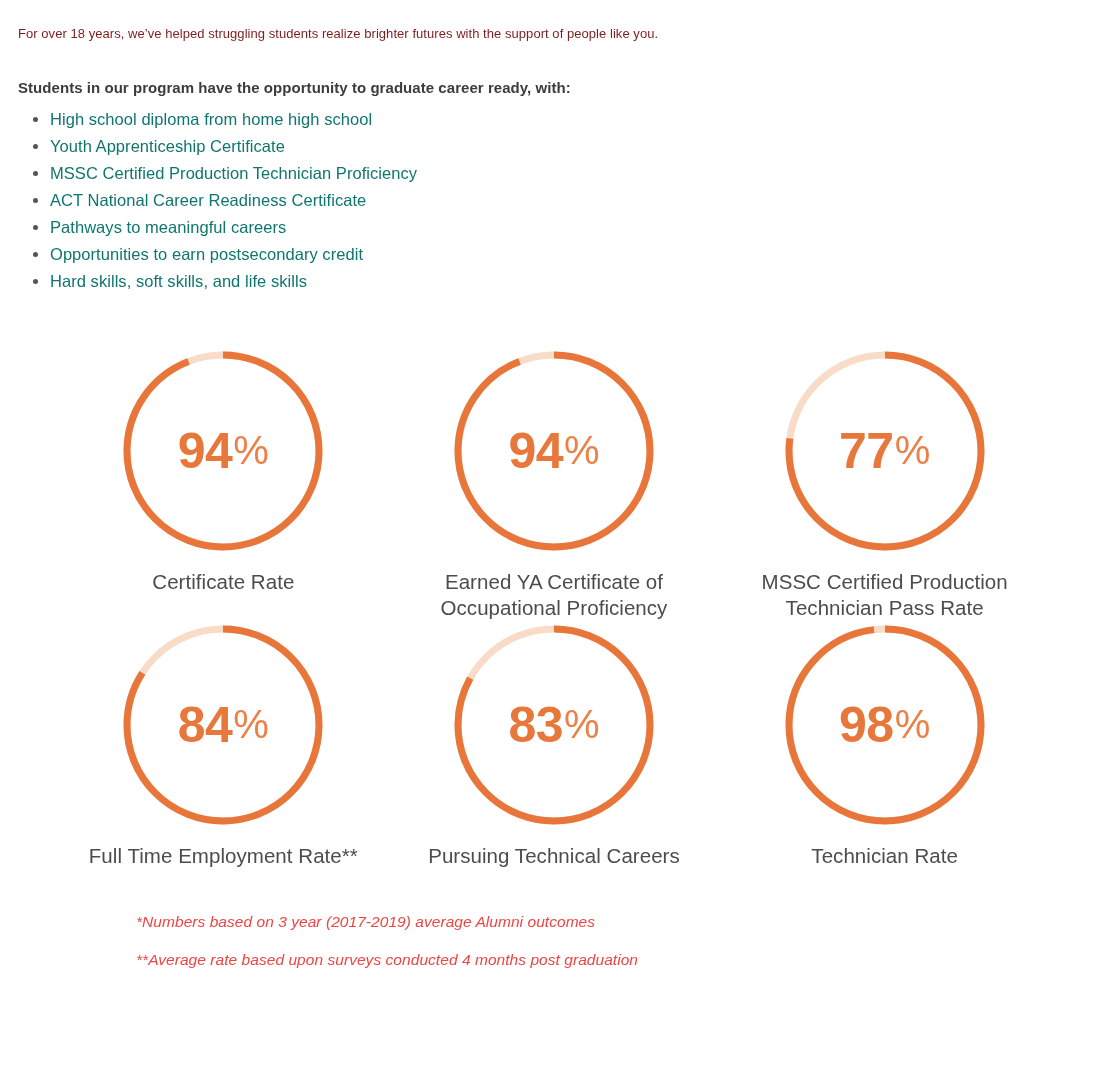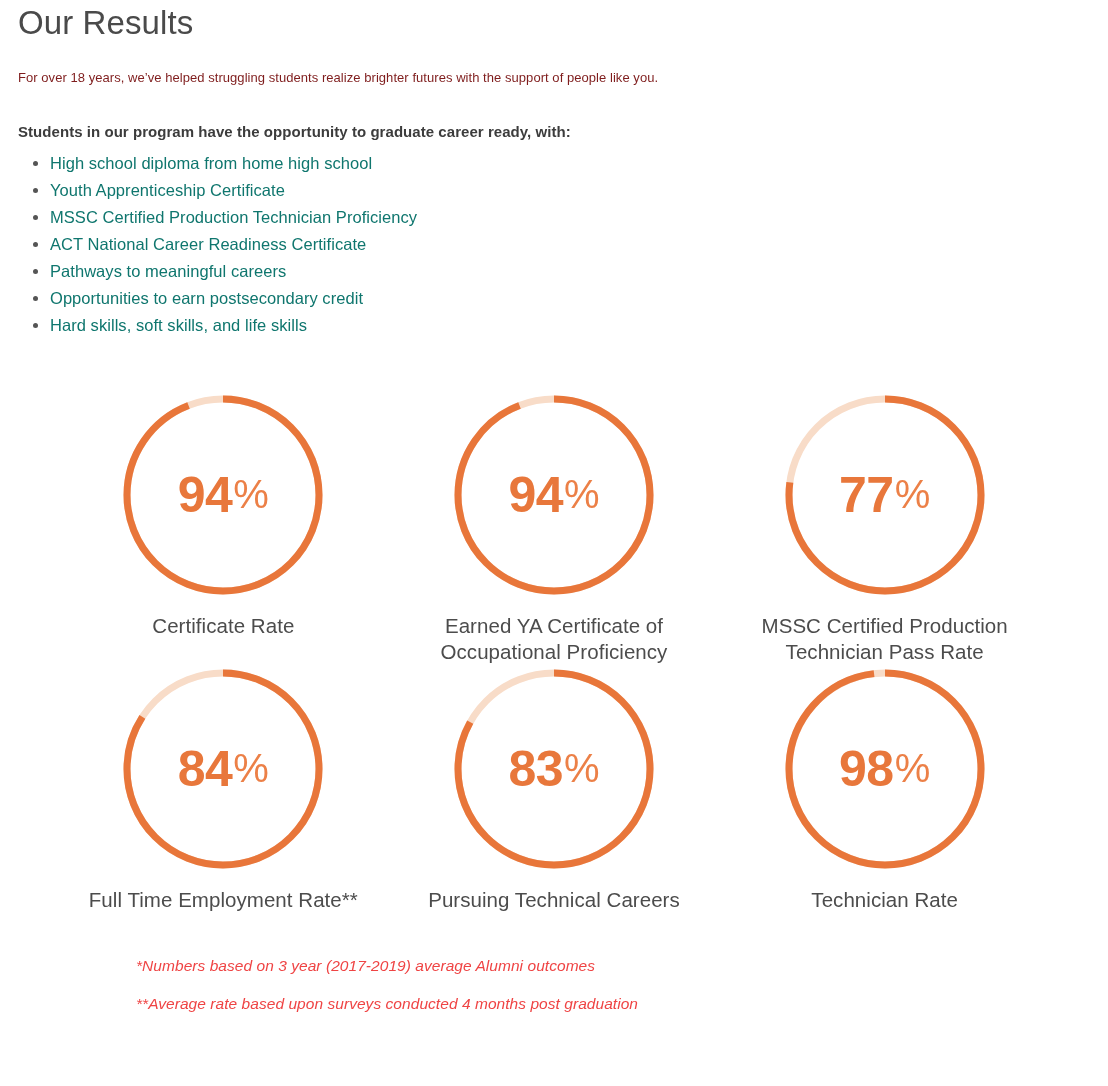--- a/index.html
+++ b/index.html
@@ -137,21 +137,20 @@
     line-height: 22px;
     margin-bottom: 16px;
     letter-spacing: .05px;
   }
 </style>
 </head>
 <body>
 
 <div class="page">
 
-  <h1 class="page-title">Our Results</h1>
 
   <p class="intro-line">For over 18 years, we’ve helped struggling students realize brighter futures with the support of people like you.</p>
 
   <p class="lead-line">Students in our program have the opportunity to graduate career ready, with:</p>
 
   <ul class="benefits" id="benefits-list">
       <li>High school diploma from home high school</li>
       <li>Youth Apprenticeship Certificate</li>
       <li>MSSC Certified Production Technician Proficiency</li>
       <li>ACT National Career Readiness Certificate</li>

